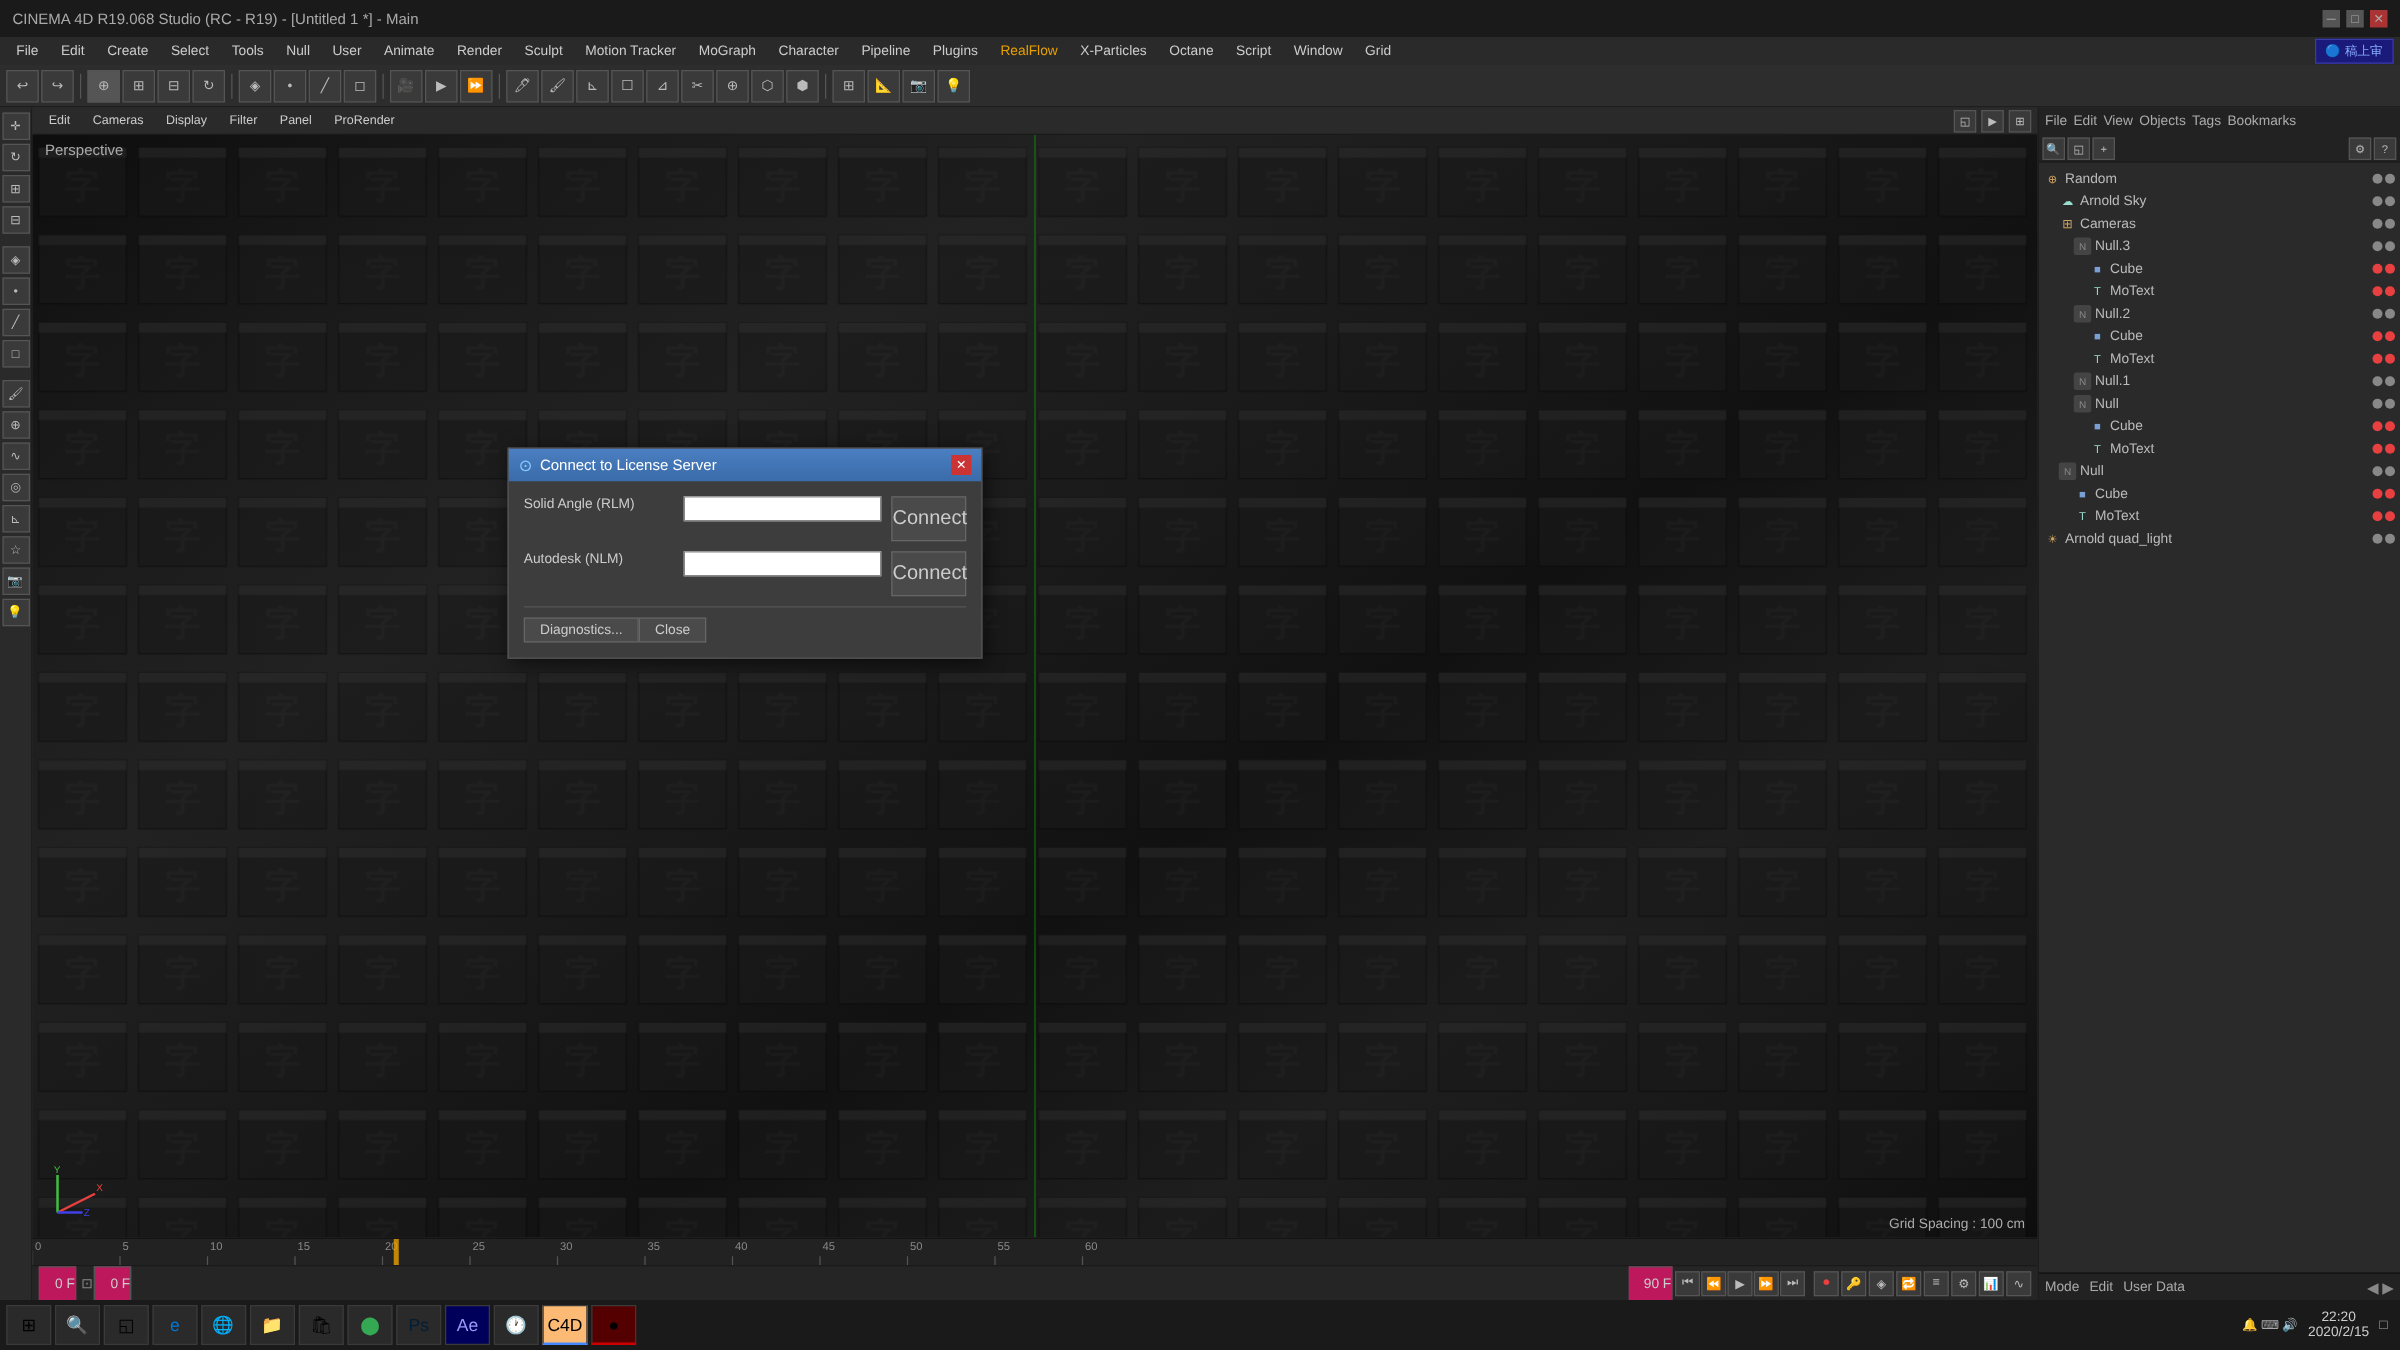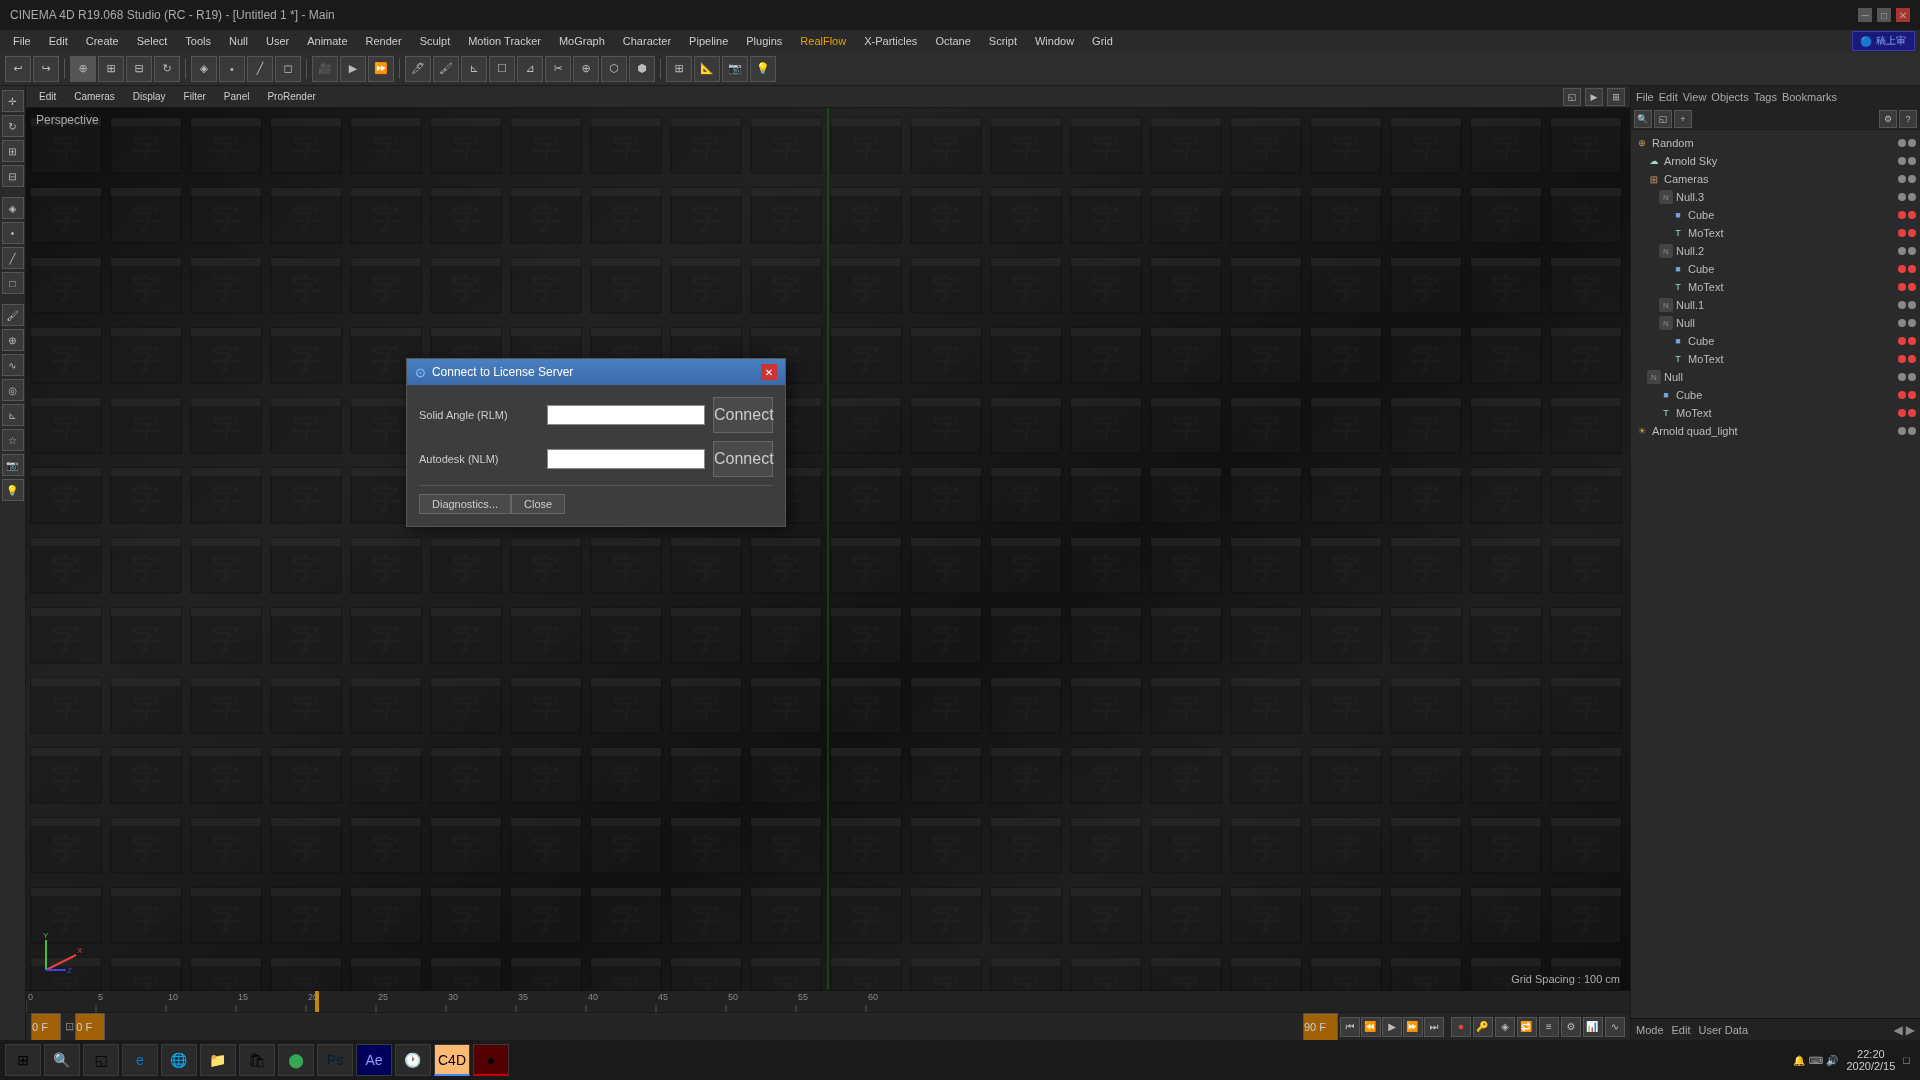--- a/index.html
+++ b/index.html
@@ -198,24 +198,24 @@
     .play-btn {
       width: 20px; height: 20px;
       background: #3a3a3a;
       border: 1px solid #555;
       color: #bbb; font-size: 10px;
       cursor: pointer;
       display: flex; align-items: center; justify-content: center;
     }
     .frame-input {
       width: 35px; height: 28px;
-      background: #a16207;
+      background: #be185d;
       border: 1px solid #555;
       color: #ccc; font-size: 11px;
-      text-align: left;
+      text-align: right;
     }
 
     
     #bottom-area {
       height: 90px;
       background: #282828;
       display: flex;
       border-top: 1px solid #1a1a1a;
     }
     #material-panel {
@@ -321,21 +321,20 @@
       border: none;
       color: white; font-size: 10px;
       cursor: pointer;
       display: flex; align-items: center; justify-content: center;
     }
     #dialog-body {
       padding: 12px;
     }
     .license-row {
       display: flex;
-      align-items: center;
       margin-bottom: 8px;
       gap: 8px;
     }
     .license-label {
       width: 120px;
       font-size: 11px;
       color: #ccc;
       flex-shrink: 0;
     }
     .license-input {

